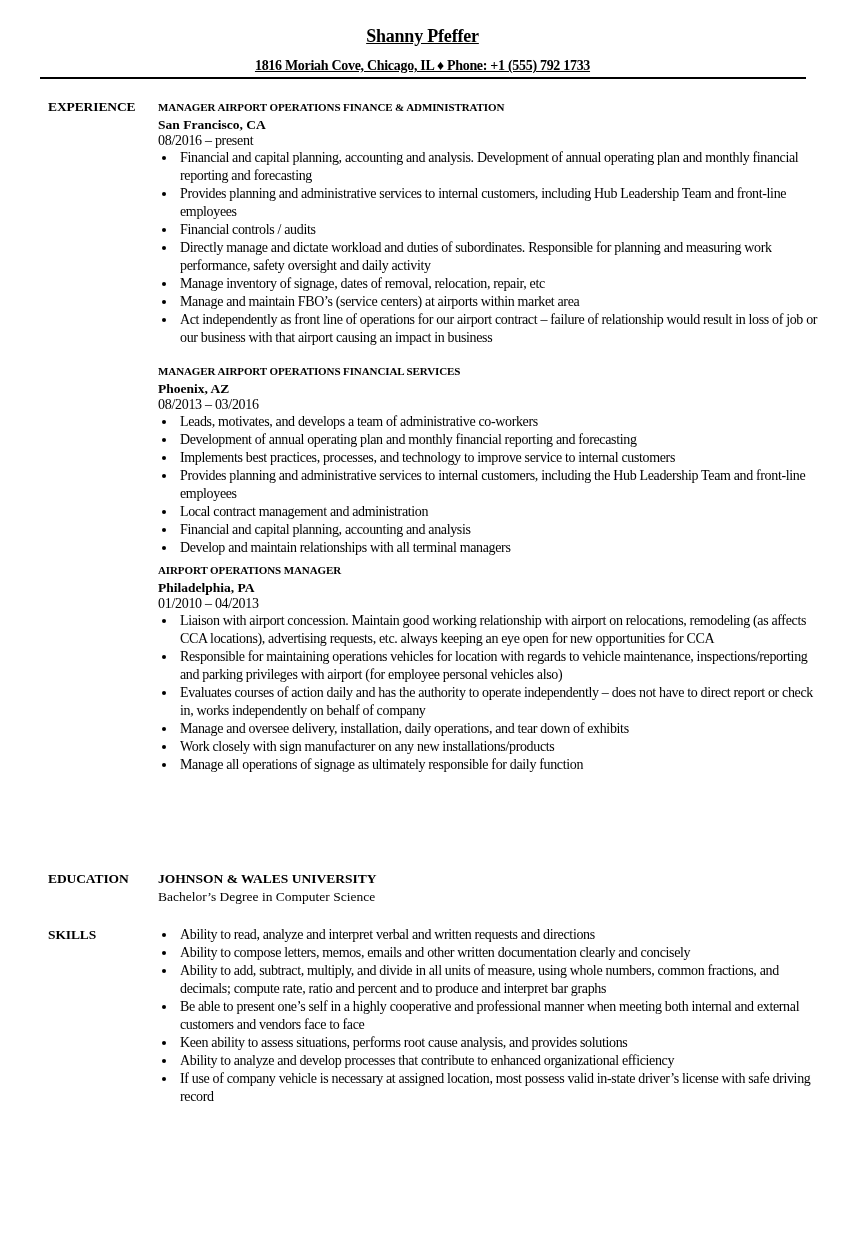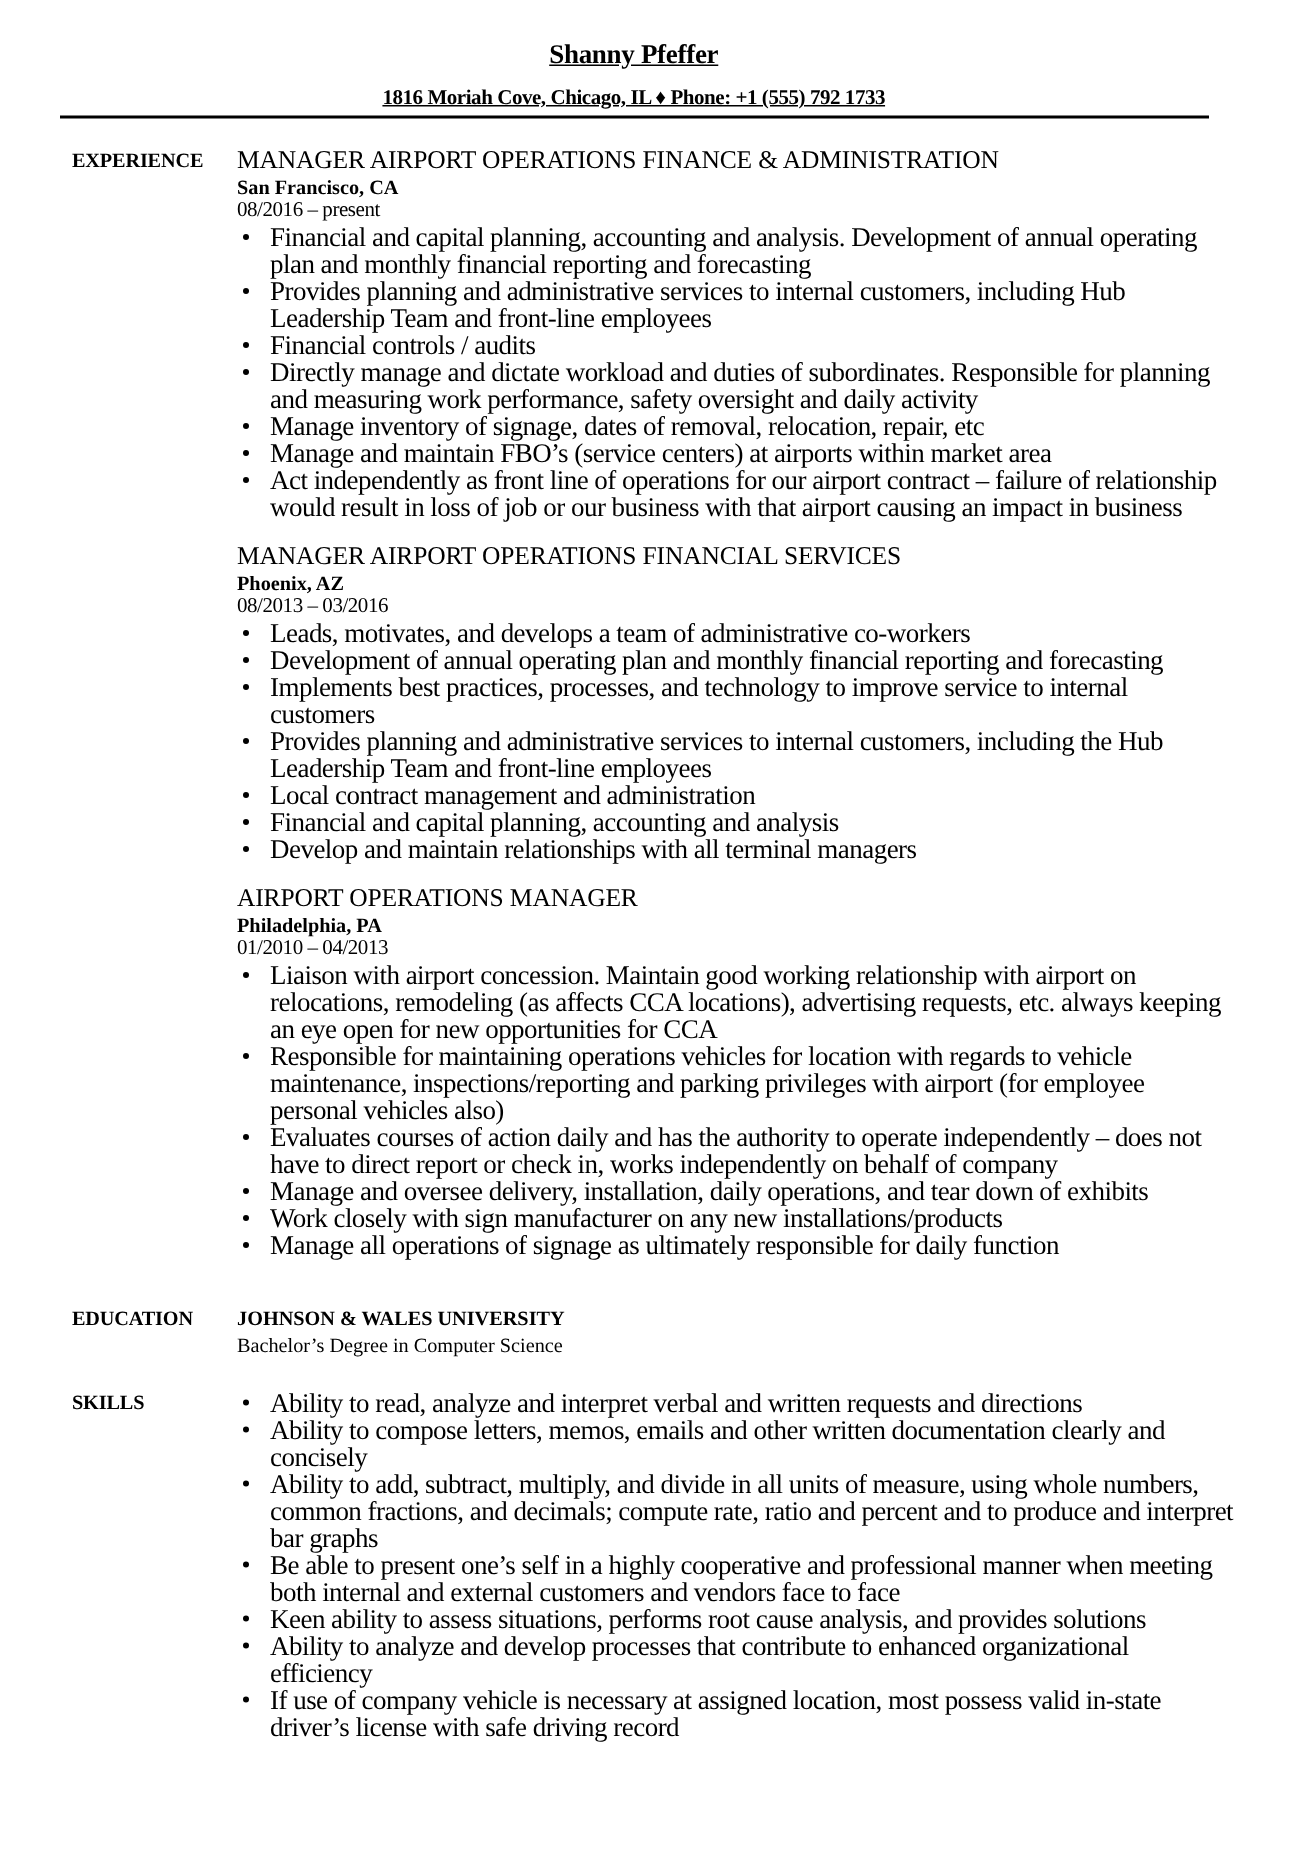--- a/index.html
+++ b/index.html
@@ -59,22 +59,22 @@
     }
     .section-body {
       position: absolute;
       left: 158px;
       width: 665px;
     }
     .job {
       margin-bottom: 16px;
     }
     .job-title {
-      font-size: 17px;
-      font-weight: normal;
+      font-size: 11px;
+      font-weight: bold;
       line-height: 18px;
       letter-spacing: -0.1px;
       text-transform: none;
     }
     .job-location {
       font-size: 13.5px;
       font-weight: bold;
       line-height: 17px;
     }
     .job-dates {
@@ -83,21 +83,21 @@
       letter-spacing: -0.3px;
     }
     ul.bullets {
       list-style: none;
       margin: 0;
       padding: 0;
     }
     ul.bullets li {
       position: relative;
       padding-left: 22px;
-      font-size: 18px;
+      font-size: 14px;
       line-height: 18px;
       letter-spacing: -0.35px;
     }
     ul.bullets li .dot {
       position: absolute;
       left: 4px;
       top: 7px;
       width: 4px;
       height: 4px;
       border-radius: 50%;
@@ -135,21 +135,21 @@
         <li><span class="dot"></span><span>Financial and capital planning, accounting and analysis. Development of annual operating plan and monthly financial reporting and forecasting</span></li>
         <li><span class="dot"></span><span>Provides planning and administrative services to internal customers, including Hub Leadership Team and front-line employees</span></li>
         <li><span class="dot"></span><span>Financial controls / audits</span></li>
         <li><span class="dot"></span><span>Directly manage and dictate workload and duties of subordinates. Responsible for planning and measuring work performance, safety oversight and daily activity</span></li>
         <li><span class="dot"></span><span>Manage inventory of signage, dates of removal, relocation, repair, etc</span></li>
         <li><span class="dot"></span><span>Manage and maintain FBO’s (service centers) at airports within market area</span></li>
         <li><span class="dot"></span><span>Act independently as front line of operations for our airport contract – failure of relationship would result in loss of job or our business with that airport causing an impact in business</span></li>
       </ul>
     </div>
 
-    <div class="job" style="margin-bottom:15px;">
+    <div class="job" style="margin-bottom:4px;">
       <div class="job-title">MANAGER AIRPORT OPERATIONS FINANCIAL SERVICES</div>
       <div class="job-location">Phoenix, AZ</div>
       <div class="job-dates">08/2013 – 03/2016</div>
       <ul class="bullets">
         <li><span class="dot"></span><span>Leads, motivates, and develops a team of administrative co-workers</span></li>
         <li><span class="dot"></span><span>Development of annual operating plan and monthly financial reporting and forecasting</span></li>
         <li><span class="dot"></span><span>Implements best practices, processes, and technology to improve service to internal customers</span></li>
         <li><span class="dot"></span><span>Provides planning and administrative services to internal customers, including the Hub Leadership Team and front-line employees</span></li>
         <li><span class="dot"></span><span>Local contract management and administration</span></li>
         <li><span class="dot"></span><span>Financial and capital planning, accounting and analysis</span></li>

